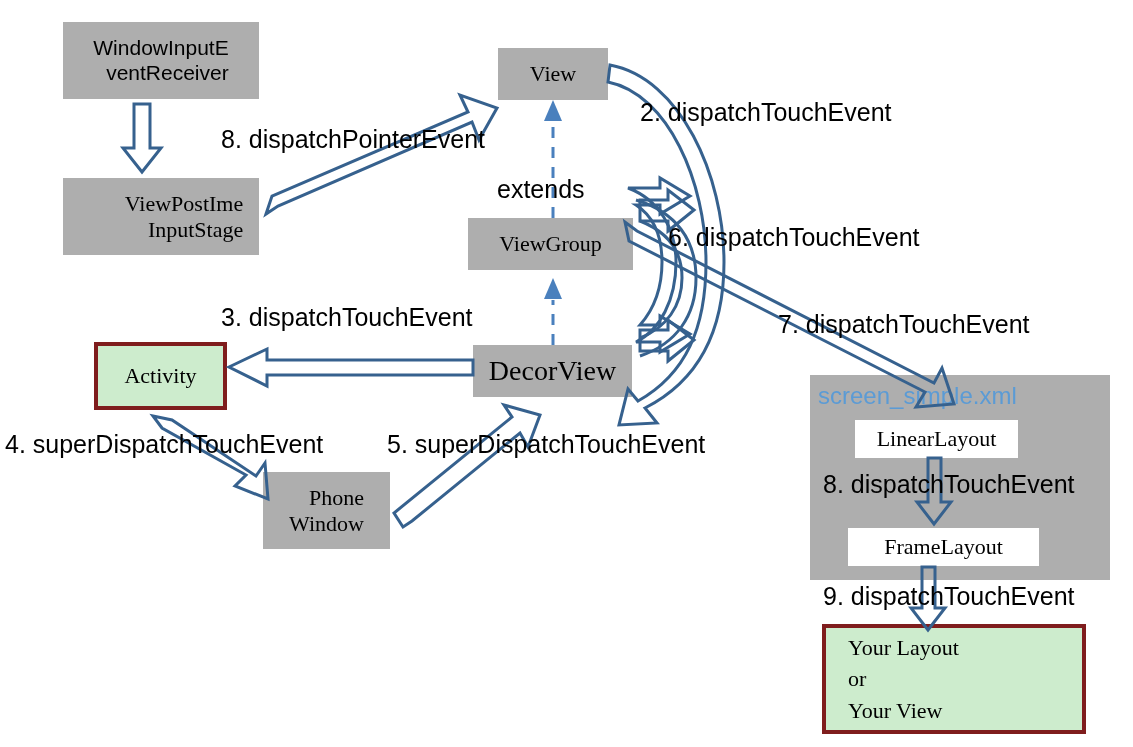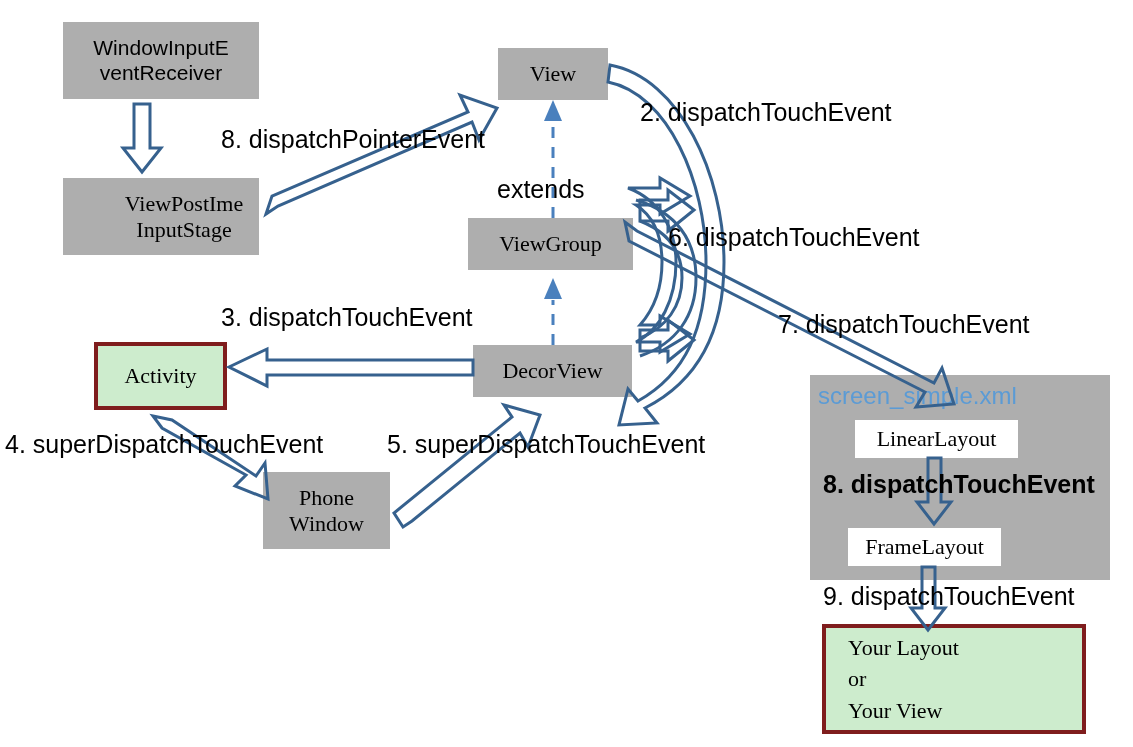--- a/index.html
+++ b/index.html
@@ -15,21 +15,21 @@
     overflow: hidden;
     font-family: "Liberation Sans", sans-serif;
   }
   .box {
     position: absolute;
     box-sizing: border-box;
     display: flex;
     flex-direction: column;
     align-items: center;
     justify-content: center;
-    text-align: center;
+    text-align: right;
     font-family: "Liberation Serif", serif;
     color: #000000;
     line-height: 1.18;
     white-space: pre-line;
     z-index: 5;
   }
   .box.gray {
     background: #aeaeae;
   }
   .box.sans {
@@ -111,30 +111,30 @@
   <div class="box gray sans" style="left:63px; top:22px; width:196px; height:77px; font-size:21px;">WindowInputE
 ventReceiver</div>
 
   <div class="box gray" style="left:63px; top:178px; width:196px; height:77px; font-size:22px;padding-left:46px;">ViewPostIme
 InputStage</div>
 
   <div class="box gray" style="left:498px; top:48px; width:110px; height:52px; font-size:22px;">View</div>
 
   <div class="box gray" style="left:468px; top:218px; width:165px; height:52px; font-size:22px;">ViewGroup</div>
 
-  <div class="box gray" style="left:473px; top:345px; width:159px; height:52px; font-size:22px;">DecorView</div>
+  <div class="box gray" style="left:473px; top:345px; width:159px; height:52px; font-size:28px;">DecorView</div>
 
   <div class="box green" style="left:94px; top:342px; width:133px; height:68px; font-size:22px;">Activity</div>
 
   <div class="box gray" style="left:263px; top:472px; width:127px; height:77px; font-size:22px;">Phone
 Window</div>
 
   <div class="box white" style="left:855px; top:420px; width:163px; height:38px; font-size:22px; z-index:6;">LinearLayout</div>
 
-  <div class="box white" style="left:848px; top:528px; width:153px; height:38px; font-size:22px; z-index:6;">FrameLayout</div>
+  <div class="box white" style="left:848px; top:528px; width:191px; height:38px; font-size:22px; z-index:6;">FrameLayout</div>
 
   <div class="box green" style="left:822px; top:624px; width:264px; height:110px; font-size:22px;
               align-items:flex-start; justify-content:center; text-align:left;
               padding-left:22px; line-height:1.42;">Your   Layout
 or
 Your   View</div>
 
   <div class="label" style="left:221px; top:125px; font-size:25px;">8. dispatchPointerEvent</div>
 
   <div class="label" style="left:640px; top:98px; font-size:25px;">2. dispatchTouchEvent</div>
@@ -144,21 +144,21 @@
   <div class="label" style="left:668px; top:223px; font-size:25px;">6. dispatchTouchEvent</div>
 
   <div class="label" style="left:221px; top:303px; font-size:25px;">3. dispatchTouchEvent</div>
 
   <div class="label" style="left:778px; top:310px; font-size:25px;">7. dispatchTouchEvent</div>
 
   <div class="label" style="left:5px; top:430px; font-size:25px;">4. superDispatchTouchEvent</div>
 
   <div class="label" style="left:387px; top:430px; font-size:25px;">5. superDispatchTouchEvent</div>
 
-  <div class="label" style="left:823px; top:470px; font-size:25px; z-index:9;font-weight:bold;">8. dispatchTouchEvent</div>
+  <div class="label" style="left:823px; top:470px; font-size:25px; z-index:9;">8. dispatchTouchEvent</div>
 
   <div class="label" style="left:823px; top:582px; font-size:25px; z-index:9;">9. dispatchTouchEvent</div>
 
   <svg class="arrows" viewBox="0 0 1133 747">
 
     <path class="blockarrow" d="M 134,104 L 150,104 L 150,148 L 161,148 L 142,172 L 123,148 L 134,148 Z"></path>
 
     <path class="blockarrow-open" d="M 266,214 L 272,196 L 468,112 L 460,95 L 497,108 L 479,140 L 472,122 L 278,206 Z"></path>
 
     <line class="dashline" x1="553" y1="218" x2="553" y2="118"></line>

